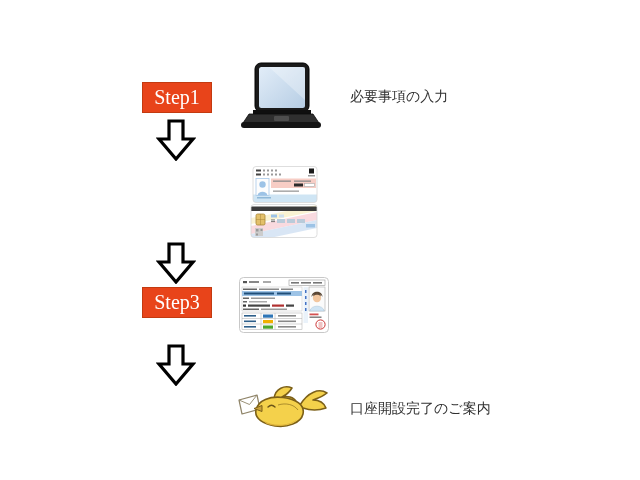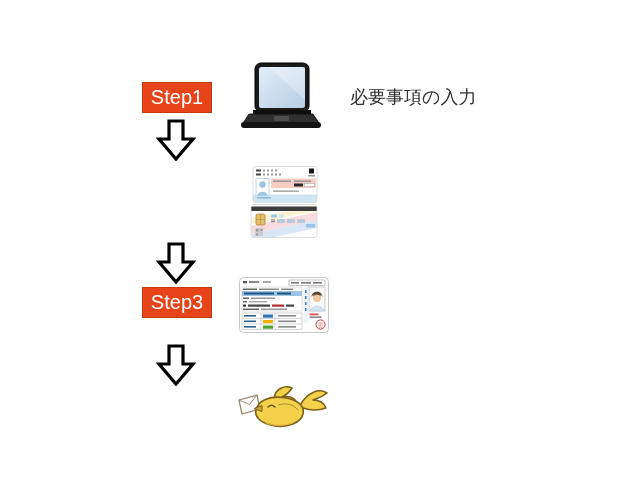--- a/index.html
+++ b/index.html
@@ -1,28 +1,28 @@
 <!DOCTYPE html>
 <html style="--step-box: #e8441a; --step-box-border: #c33a10; --text: #303030; --arrow-stroke: #000000; --arrow-fill: #ffffff; --laptop-body: #1a1a1a; --laptop-screen: #c9dcf0; --card-pastel-pink: #f7cdc5; --card-pastel-blue: #cfe5f4; --bird-yellow: #f4d14b; --stamp-red: #cc3333;"><head>
 <meta charset="utf-8">
 <style>
   html,body{margin:0;padding:0;background:#fff;}
   .canvas{
     position:relative;width:508px;height:480px;background:#ffffff;
-    overflow:hidden;font-family:Liberation Sans, sans-serif;
+    overflow:hidden;font-family:Liberation Serif, serif;
   }
   .step-box{
     position:absolute;left:142px;width:70px;height:31px;
     background:var(--step-box,#e8441a);
     border:1px solid var(--step-box-border,#c33a10);
     color:#ffffff;font-size:20px;line-height:29px;text-align:center;
     box-sizing:border-box;white-space:nowrap;
   }
   .step-desc{
-    position:absolute;left:350px;font-size:18px;line-height:26px;
+    position:absolute;left:350px;font-size:14px;line-height:26px;
     color:var(--text,#303030);white-space:nowrap;
   }
   .icon{position:absolute;display:block;}
   .arrow{position:absolute;left:156px;width:40px;height:42px;}
   .arrow-shape{fill:var(--arrow-fill,#ffffff);stroke:var(--arrow-stroke,#000000);stroke-width:3.2;stroke-linejoin:miter;}
   
   .box1{top:82px}.box2{top:182px}.box3{top:287px}.box4{top:393px}
   .desc1{top:84px}.desc2{top:184px}.desc3{top:292px}.desc4{top:396px}
   .arr1{top:119px}.arr2{top:242px}.arr3{top:344px}
   .icon1{left:239px;top:62px;width:84px;height:68px}
@@ -206,14 +206,15 @@
 
     <path d="M18,25 C20,15 32,11 45,12.5 C58,14 67,20 65,29 C63,38 49,43 37,41 C26,39 16,34 18,25 Z" fill="#f4d14b" stroke="#7c6018" stroke-width="1.6" stroke-linejoin="round"></path>
     <path d="M26,36 C34,41 50,41.5 59,34.5 C54,40.5 38,43 28,38.5 Z" fill="#ddb13a"></path>
     <path d="M40,20 C48,17.5 56,19.5 60,25" fill="none" stroke="#7c6018" stroke-width="1" opacity="0.6"></path>
 
     <path d="M30,22 Q33.5,18.5 37,22" fill="none" stroke="#6b5518" stroke-width="1.4" stroke-linecap="round"></path>
 
     <polygon points="16,23.5 24,20.5 24,26.5" fill="#caa23a" stroke="#7c6018" stroke-width="1" stroke-linejoin="round"></polygon>
   </svg>
 
+  <div class="step-desc desc4">口座開設完了のご案内</div>
 
 </div>
 
 </body></html>

